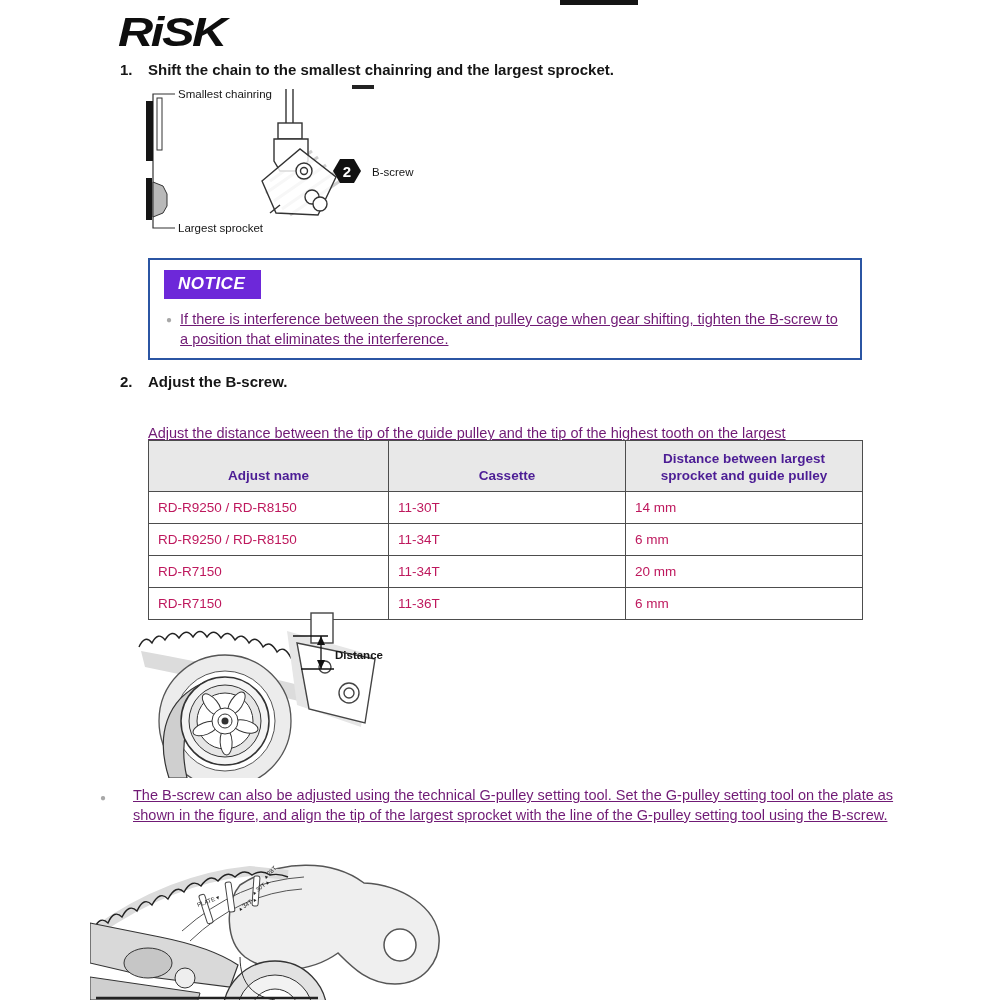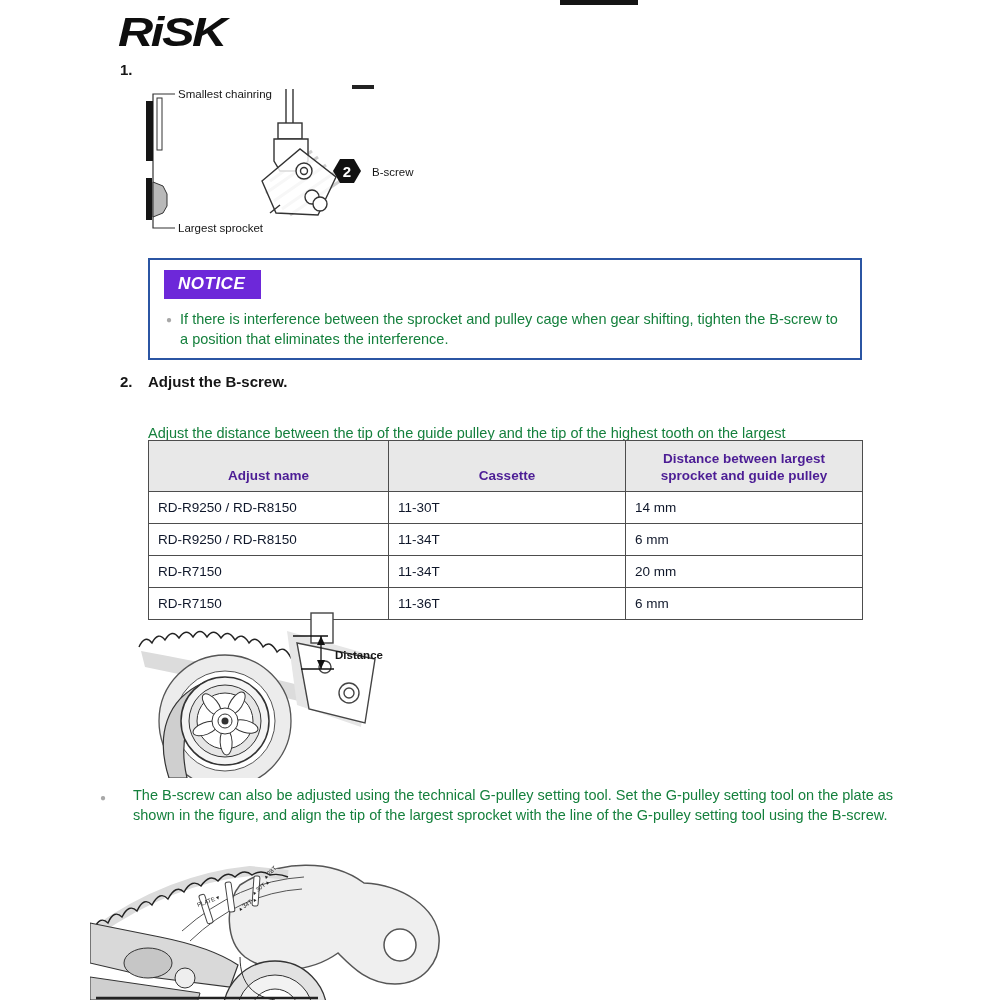--- a/index.html
+++ b/index.html
@@ -3,58 +3,59 @@
 <meta charset="utf-8">
 <style>
   html,body{margin:0;padding:0;}
   body{
     width:1000px;height:1000px;position:relative;background:#ffffff;
     font-family:"Liberation Sans", sans-serif;color:#1d1d1d;overflow:hidden;
   }
   .abs{position:absolute;}
   .step{display:flex;font-size:15px;font-weight:bold;color:#161616;}
   .step .num{width:28px;flex:0 0 28px;}
-  .body-text{font-size:14.5px;line-height:1.35;color:#15803d;}
+  .body-text{font-size:14.5px;line-height:1.35;color:#701a75;text-decoration:underline;}
   .bullet-dot{color:#a8a8a8;font-size:10px;line-height:19px;}
   
   .notice{
     left:148px;top:258px;width:710px;height:98px;
     border:2px solid #2b55a3;background:#fff;
   }
   .notice-badge{
     position:absolute;left:14px;top:10px;background:#6d28d9;color:#fff;
     font-weight:bold;font-style:italic;font-size:17px;letter-spacing:.5px;
     padding:4px 16px 5px 14px;
   }
   .notice-row{position:absolute;left:16px;top:50px;display:flex;gap:8px;width:676px;}
   
   table.spec{border-collapse:collapse;table-layout:fixed;width:714px;font-size:13.5px;}
   table.spec th, table.spec td{border:1px solid #4d4d4d;overflow:hidden;}
   table.spec th{
     background:#e8e8e8;color:#4c1d95;font-weight:600;text-align:center;
     vertical-align:bottom;height:41px;padding:3px 8px 6px 8px;line-height:1.25;
   }
-  table.spec td{height:27px;padding:2px 2px 2px 9px;color:#0f172a;font-weight:400;text-align:left;vertical-align:middle;}
+  table.spec td{height:27px;padding:2px 2px 2px 9px;color:#be185d;font-weight:400;text-align:left;vertical-align:middle;}
   svg text{font-family:"Liberation Sans", sans-serif;}
 </style>
 </head>
 <body>
 
 <div class="abs" style="left:560px;top:0;width:78px;height:5px;background:#141414;"></div>
 
 <div class="abs" style="left:116px;top:6px;width:240px;height:50px;">
   <svg width="240" height="50" viewBox="0 0 240 50">
     <g transform="translate(2,40) scale(1.22,1)">
       <text x="0" y="0" font-size="40" font-weight="bold" font-style="italic" letter-spacing="-2" fill="#0e0e0e">RiSK</text>
     </g>
   </svg>
 </div>
 
 <div class="abs step" style="left:120px;top:61px;width:760px;">
   <span class="num">1.</span>
+  <span>Shift the chain to the smallest chainring and the largest sprocket.</span>
 </div>
 
 <div class="abs" style="left:120px;top:85px;width:330px;height:160px;">
   <svg width="330" height="160" viewBox="0 0 330 160">
 
     <polyline points="55,9 33,9 33,143 55,143" fill="none" stroke="#333" stroke-width="1.2"></polyline>
 
     <rect x="26" y="16" width="7" height="60" fill="#151515"></rect>
     <rect x="37" y="13" width="5" height="52" fill="#ffffff" stroke="#333"></rect>
     <rect x="26" y="93" width="6" height="42" fill="#151515"></rect>

